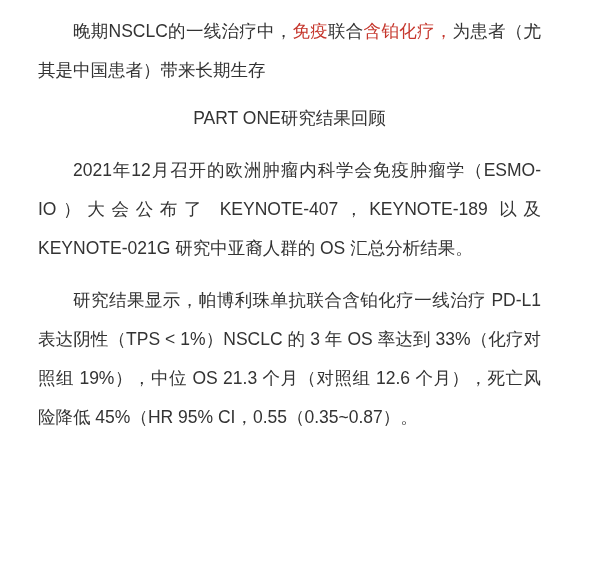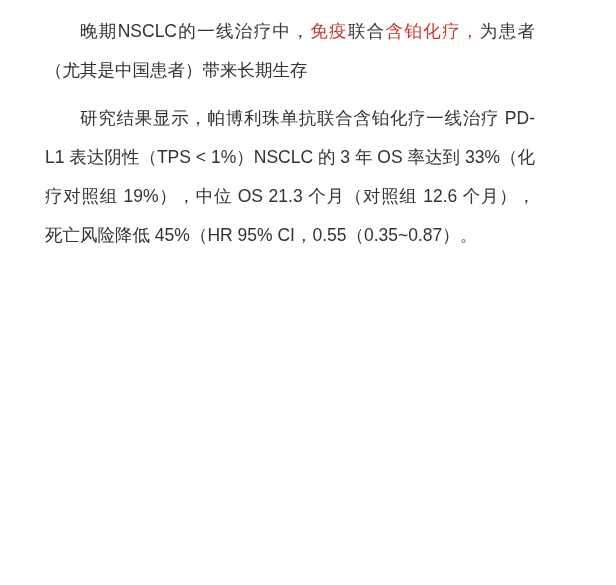--- a/index.html
+++ b/index.html
@@ -9,25 +9,26 @@
   body {
     width: 616px;
     height: 585px;
     overflow: hidden;
     background: #ffffff;
   }
   .page {
     box-sizing: border-box;
     width: 580px;
     height: 585px;
-    padding: 12px 45px 0 45px;
+    padding: 12px 45px 0 32px;
     font-family: "Liberation Sans", "DejaVu Sans", sans-serif;
     font-size: 17.5px;
     line-height: 39px;
     color: #333333;
+    margin-left: 6px;
   }
   .article p {
     margin: 0;
   }
   .article p.body {
     text-align: justify;
     text-justify: inter-ideograph;
     text-indent: 2em;
     word-break: break-word;
   }
@@ -39,15 +40,17 @@
   .article p:nth-child(2) { margin-top: 9px; margin-bottom: 13px; }
   .article p:nth-child(4) { margin-top: 13px; }
   .article p:nth-child(5) { margin-top: 3px; }
 </style>
 <style>.highlight{color:#c5352b;}</style></head>
 <body style="background: rgb(255, 255, 255);">
 
 <div class="page" style="color: rgb(51, 51, 51);">
   <article class="article" id="article">
       <p class="body"><span>晚期NSCLC的一线治疗中，</span><span class="highlight">免疫</span><span>联合</span><span class="highlight">含铂化疗，</span><span>为患者（尤其是中国患者）带来长期生存</span></p>
+      <p class="heading"><span>PART ONE研究结果回顾</span></p>
+      <p class="body"><span>2021年12月召开的欧洲肿瘤内科学会免疫肿瘤学（ESMO-IO）大会公布了 KEYNOTE-407，KEYNOTE-189 以及 KEYNOTE-021G 研究中亚裔人群的 OS 汇总分析结果。</span></p>
       <p class="body"><span>研究结果显示，帕博利珠单抗联合含铂化疗一线治疗 PD-L1 表达阴性（TPS &lt; 1%）NSCLC 的 3 年 OS 率达到 33%（化疗对照组 19%），中位 OS 21.3 个月（对照组 12.6 个月），死亡风险降低 45%（HR 95% CI，0.55（0.35~0.87）。</span></p>
     </article>
 </div>
 
 </body></html>

